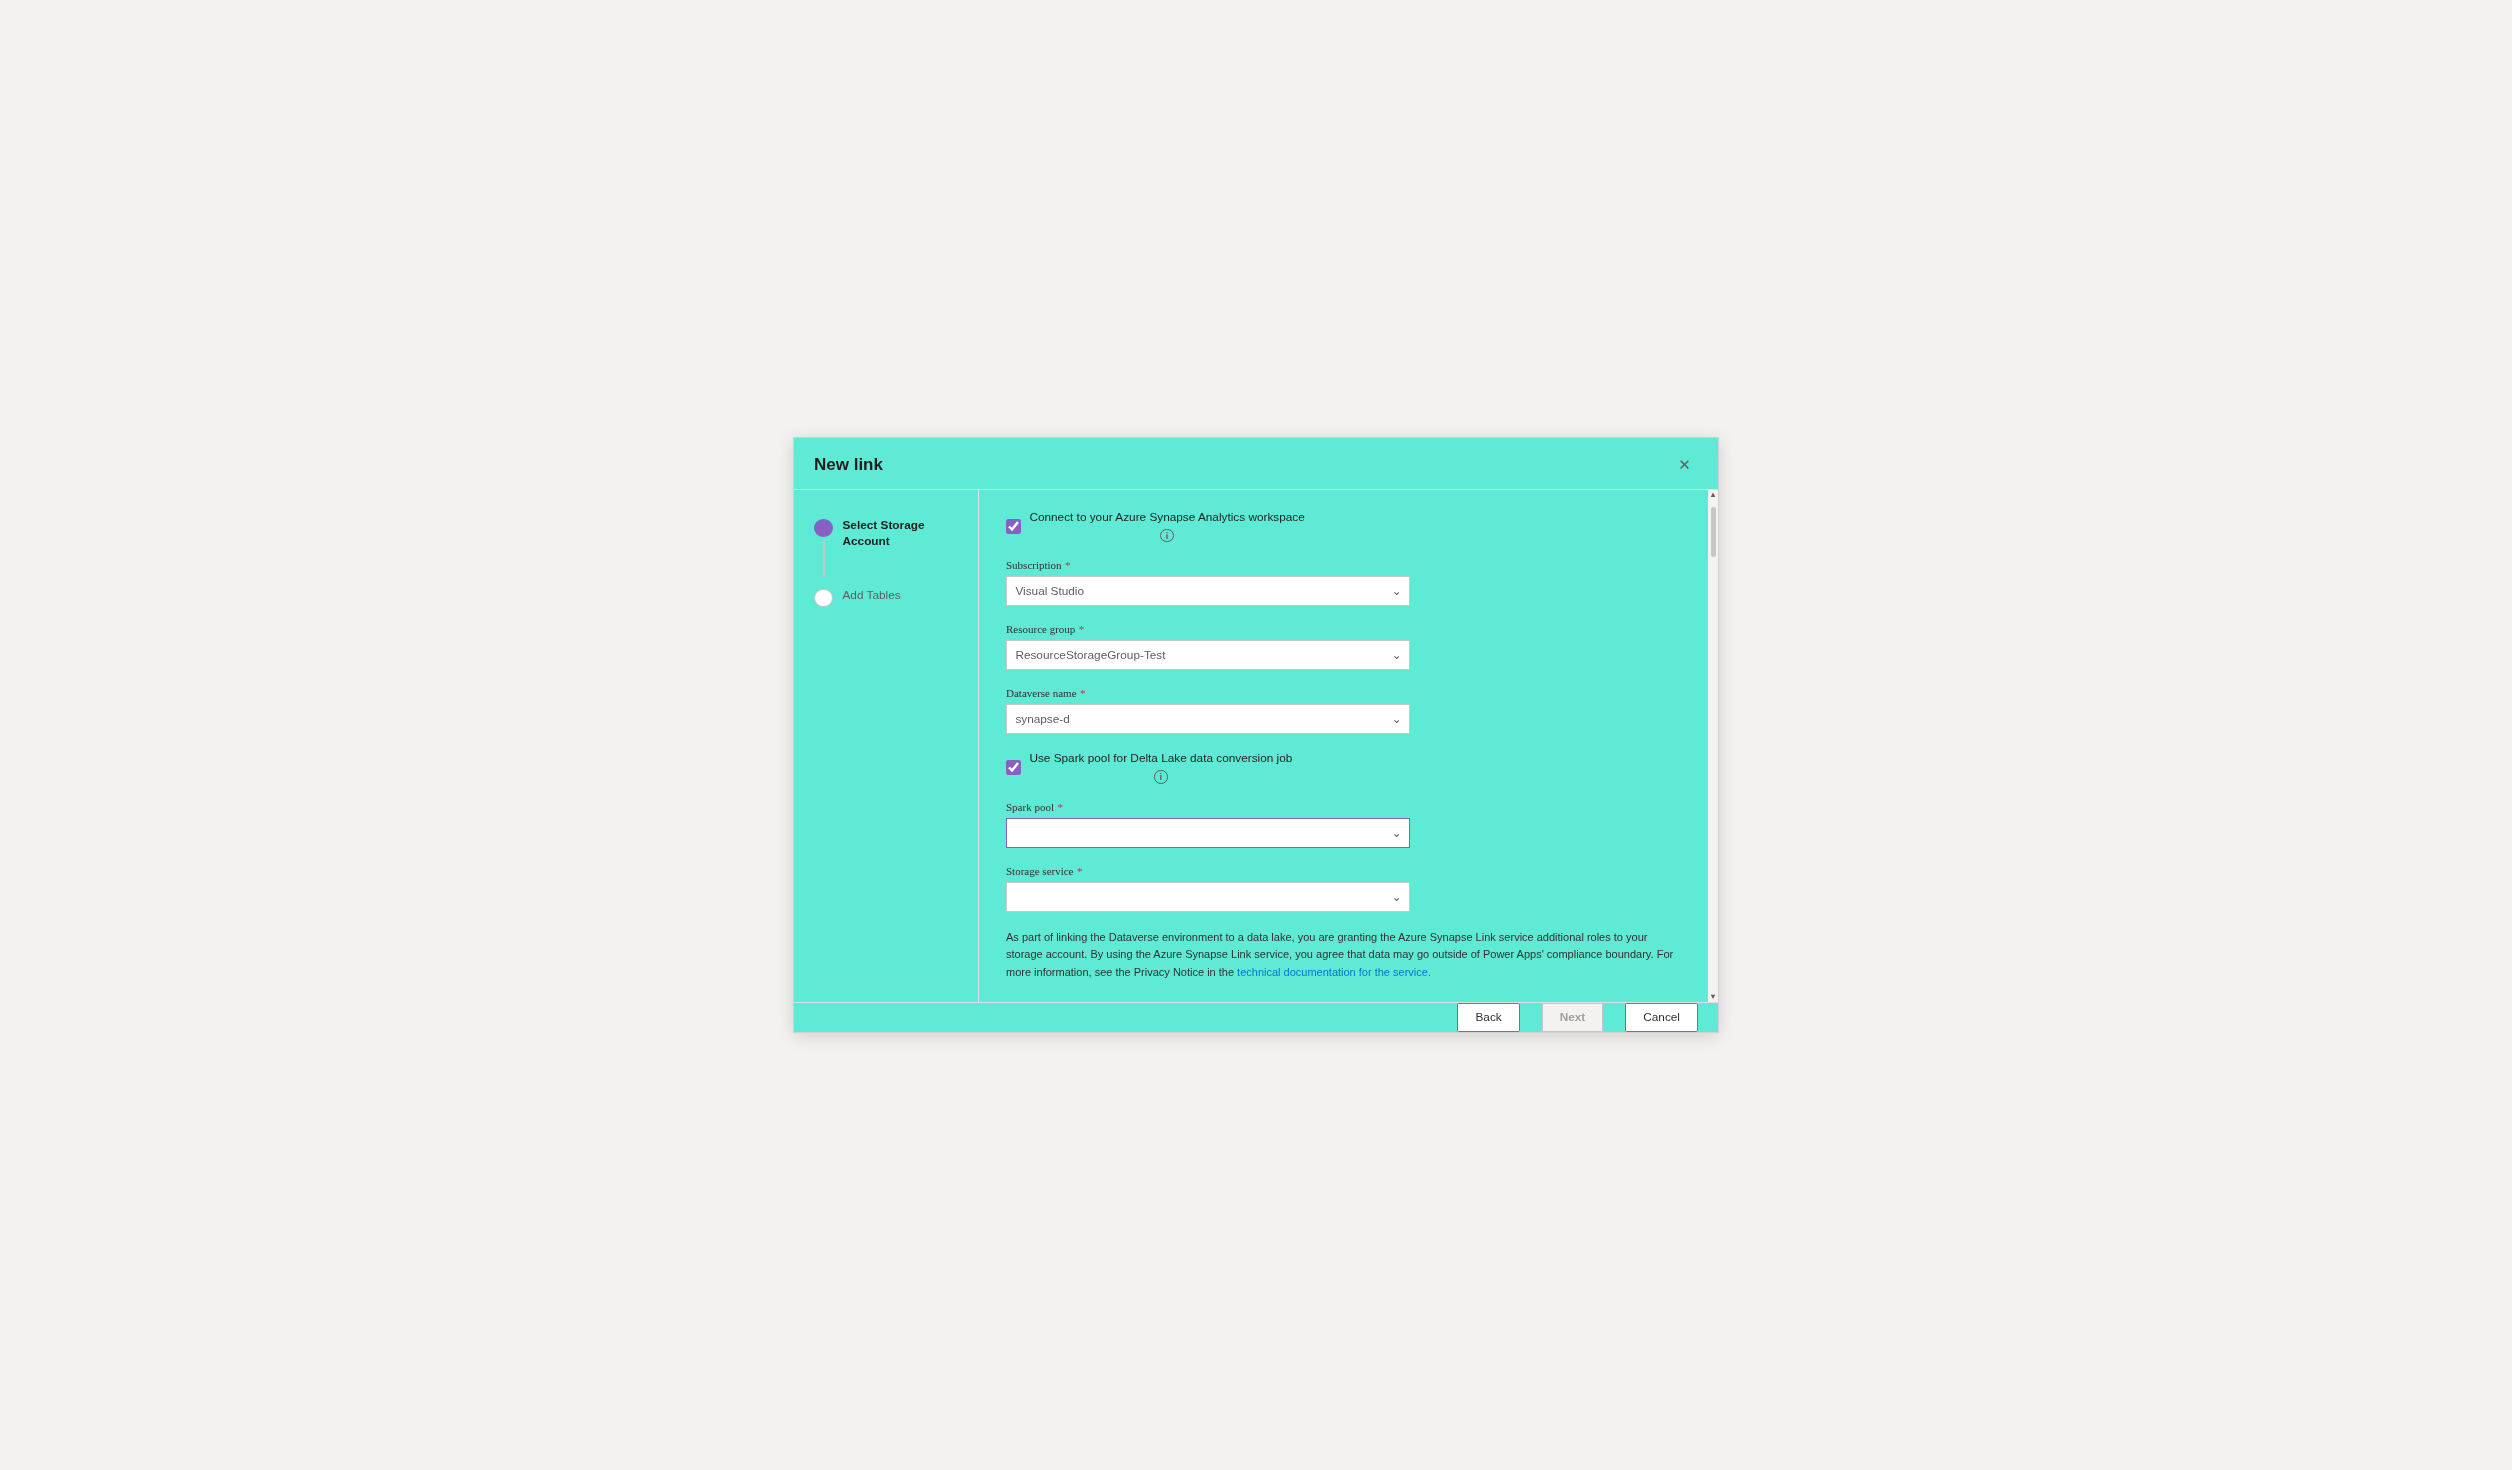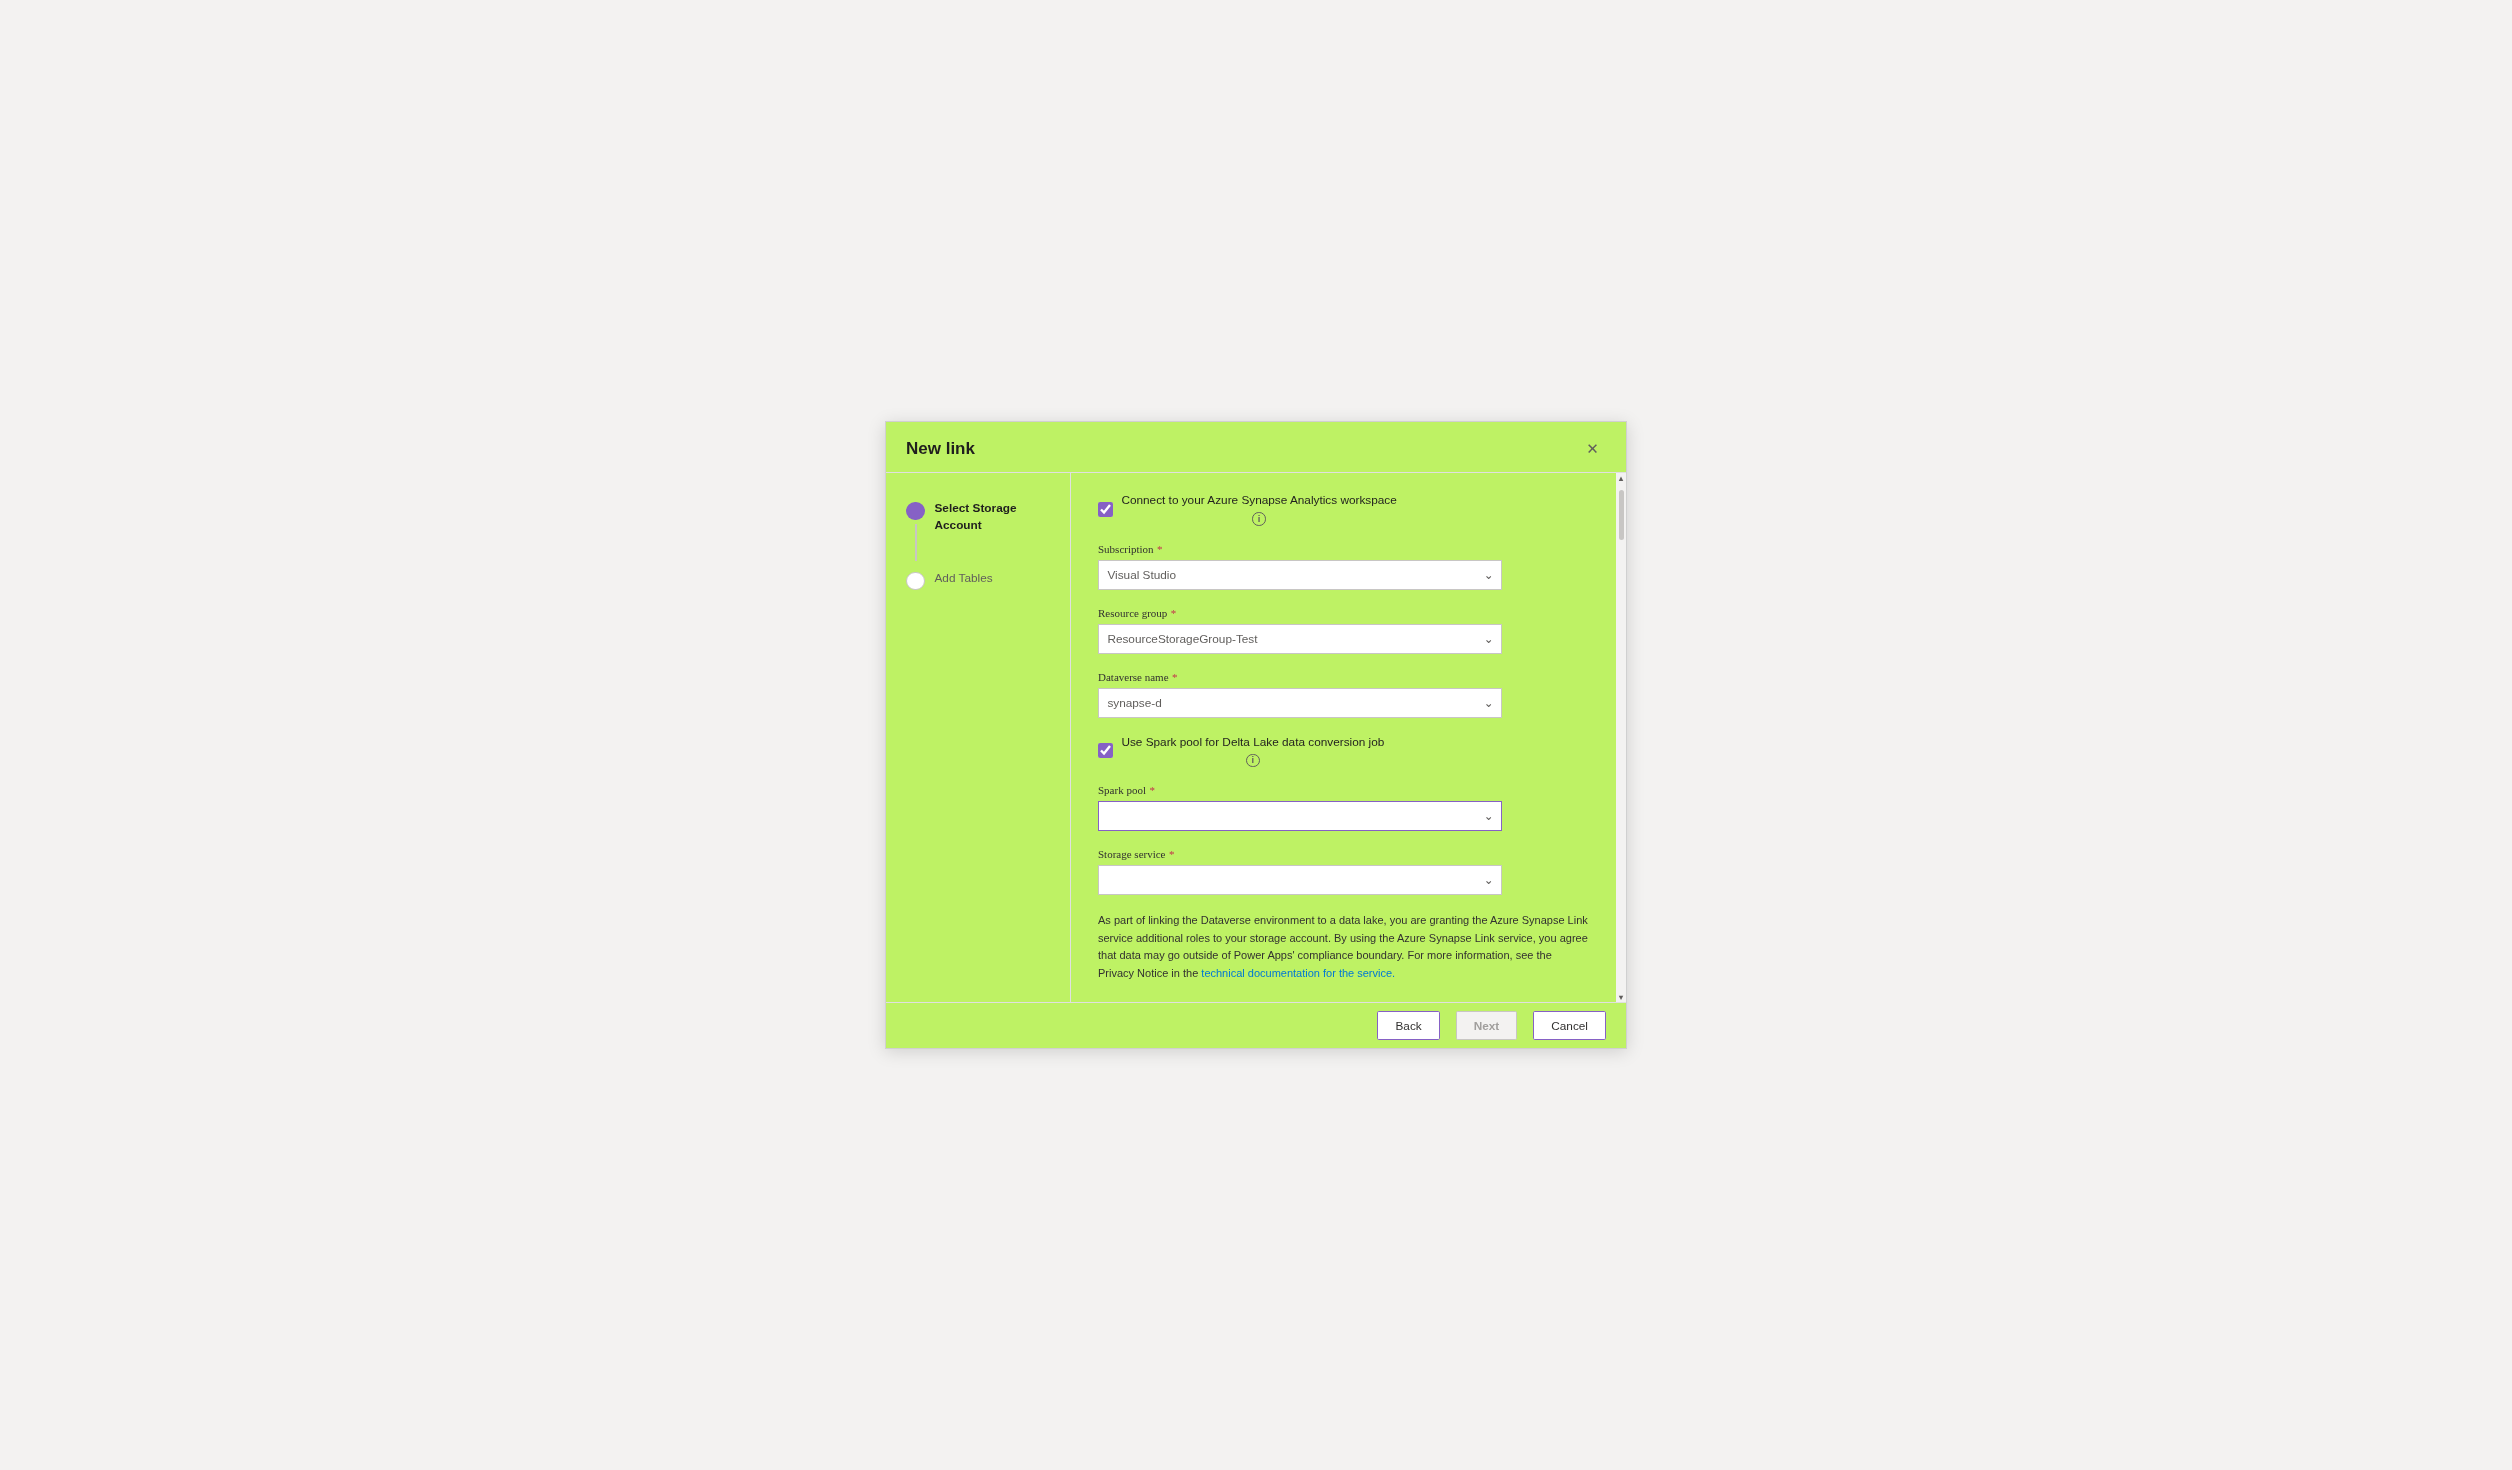--- a/index.html
+++ b/index.html
@@ -6,22 +6,22 @@
     body {
       font-family: 'Segoe UI', Arial, sans-serif;
       font-size: 11.8px;
       background: #f3f2f1;
       display: flex;
       align-items: center;
       justify-content: center;
       min-height: 100vh;
     }
     .dialog {
-      background: #bef264;
-      width: 742px;
+      background: #5eead4;
+      width: 926px;
       min-height: 539px;
       border: 0.8px solid #d0d0d0;
       box-shadow: 0 3.4px 17px rgba(0,0,0,0.15);
       display: flex;
       flex-direction: column;
       position: relative;
     }
     .dialog-header {
       display: flex;
       align-items: center;
@@ -201,22 +201,22 @@
     }
     .info-link {
       color: #0078d4;
       text-decoration: none;
     }
     
     .dialog-footer {
       display: flex;
       align-items: center;
       justify-content: flex-end;
-      gap: 16px;
-      padding: 8px 20px;
+      gap: 22px;
+      padding: 0 20px;
       border-top: 0.8px solid #e0e0e0;
     }
     .btn {
       height: 29px;
       padding: 0 17px;
       font-size: 11.8px;
       cursor: pointer;
       border-radius: 1.7px;
       font-family: 'Segoe UI', Arial, sans-serif;
     }

